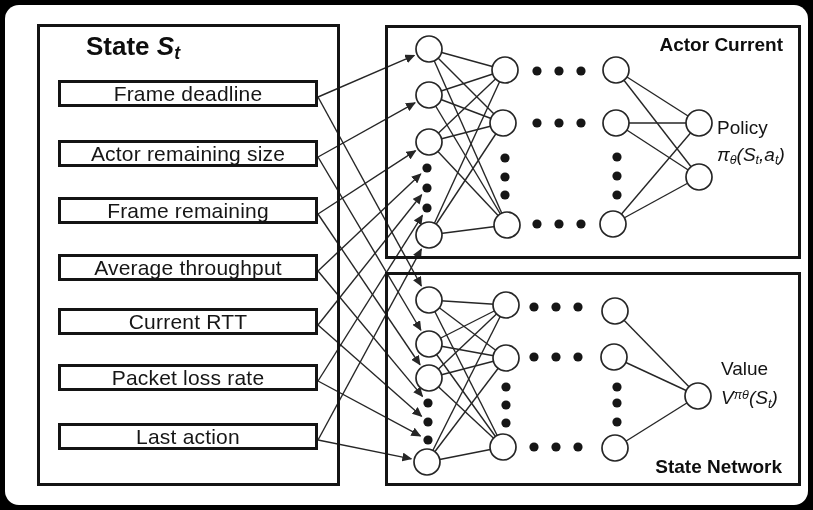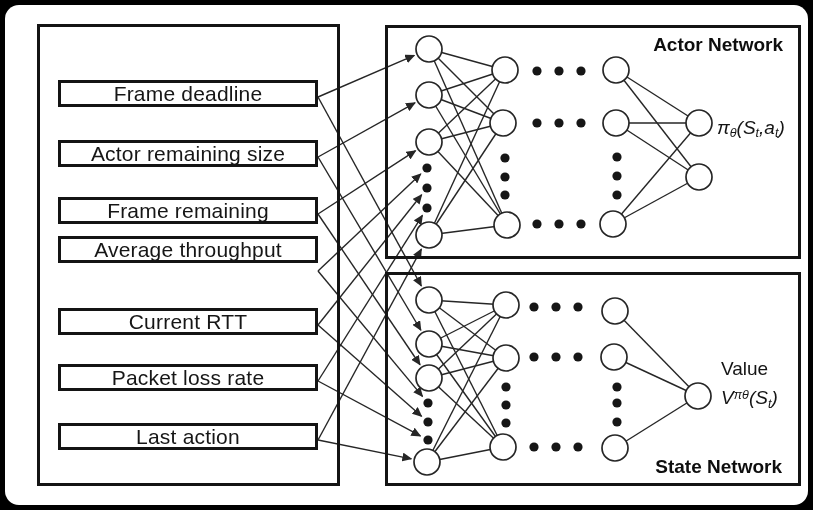--- a/index.html
+++ b/index.html
@@ -142,50 +142,52 @@
           <circle cx="578" cy="307" r="4.6" fill="#161616"></circle>
           <circle cx="534" cy="357" r="4.6" fill="#161616"></circle>
           <circle cx="556" cy="357" r="4.6" fill="#161616"></circle>
           <circle cx="578" cy="357" r="4.6" fill="#161616"></circle>
           <circle cx="534" cy="447" r="4.6" fill="#161616"></circle>
           <circle cx="556" cy="447" r="4.6" fill="#161616"></circle>
           <circle cx="578" cy="447" r="4.6" fill="#161616"></circle>
         </svg>
 
       <div class="box state-outer"></div>
+      <div class="state-title"><span class="fp-b">State </span><span class="fp-bi">S</span><span class="fp-bsub">t</span></div>
 
       <div class="feature" style="top:80px">
           <span>Frame deadline</span>
         </div>
       <div class="feature" style="top:140px">
           <span>Actor remaining size</span>
         </div>
       <div class="feature" style="top:197px">
           <span>Frame remaining</span>
         </div>
-      <div class="feature" style="top:236px">
+      <div class="feature" style="top:254px">
           <span>Average throughput</span>
         </div>
       <div class="feature" style="top:308px">
           <span>Current RTT</span>
         </div>
       <div class="feature" style="top:364px">
           <span>Packet loss rate</span>
         </div>
       <div class="feature" style="top:423px">
           <span>Last action</span>
         </div>
 
       <div class="box actor-box"></div>
       <div class="box critic-box"></div>
 
-      <div class="net-title actor-title">Actor Network</div>
+      <div class="net-title actor-title">Actor Current</div>
       <div class="net-title critic-title">State Network</div>
 
       <div class="out-label" style="left:717px;top:114px">
+        <div>Policy</div>
         <div><span class="fp-i">π</span><span class="fp-sub">θ</span><span class="fp-i">(</span><span class="fp-i">S</span><span class="fp-sub">t</span><span class="fp-i">,</span><span class="fp-i">a</span><span class="fp-sub">t</span><span class="fp-i">)</span></div>
       </div>
 
       <div class="out-label" style="left:721px;top:355px">
         <div>Value</div>
         <div><span class="fp-i">V</span><span class="fp-sup">πθ</span><span class="fp-i">(</span><span class="fp-i">S</span><span class="fp-sub">t</span><span class="fp-i">)</span></div>
       </div>
 
     </div>
   </div>

